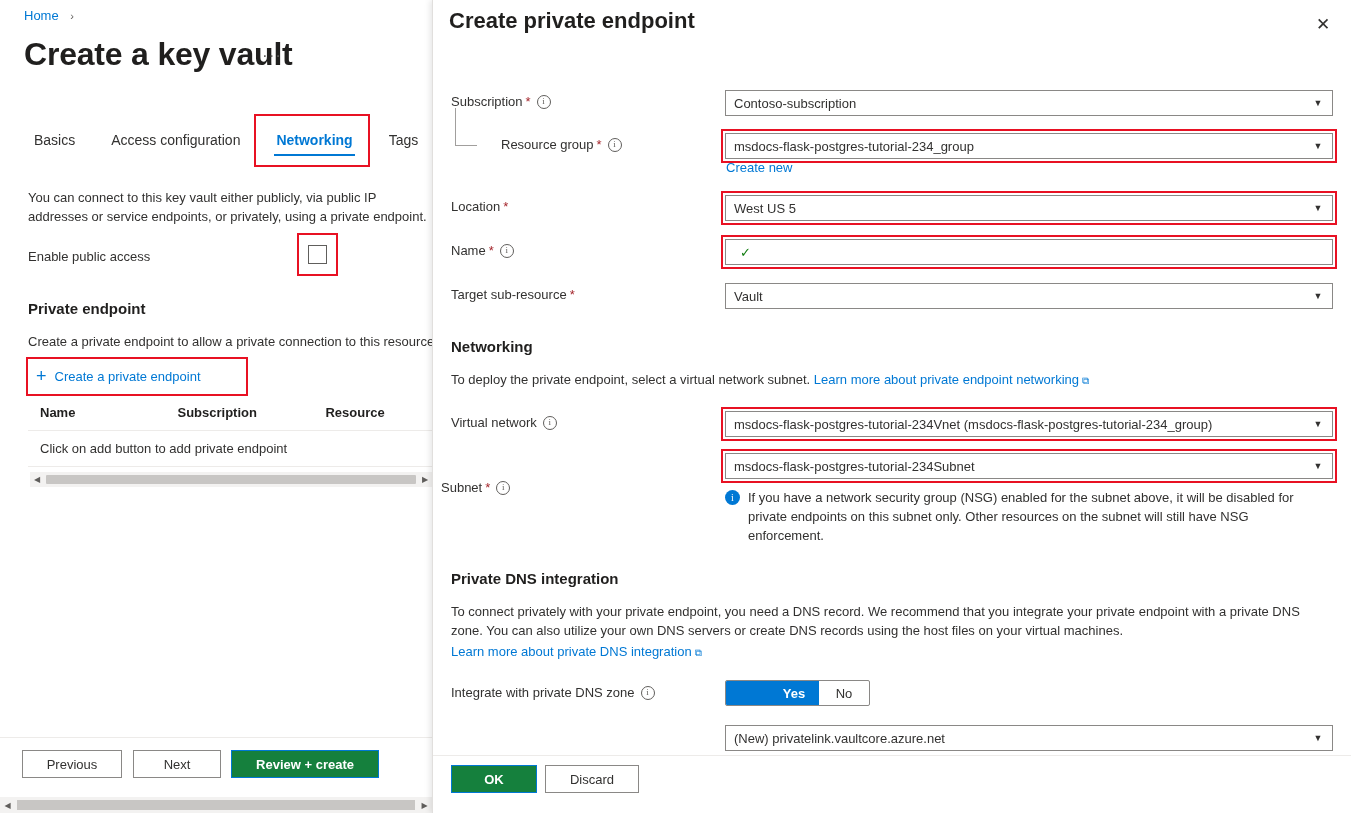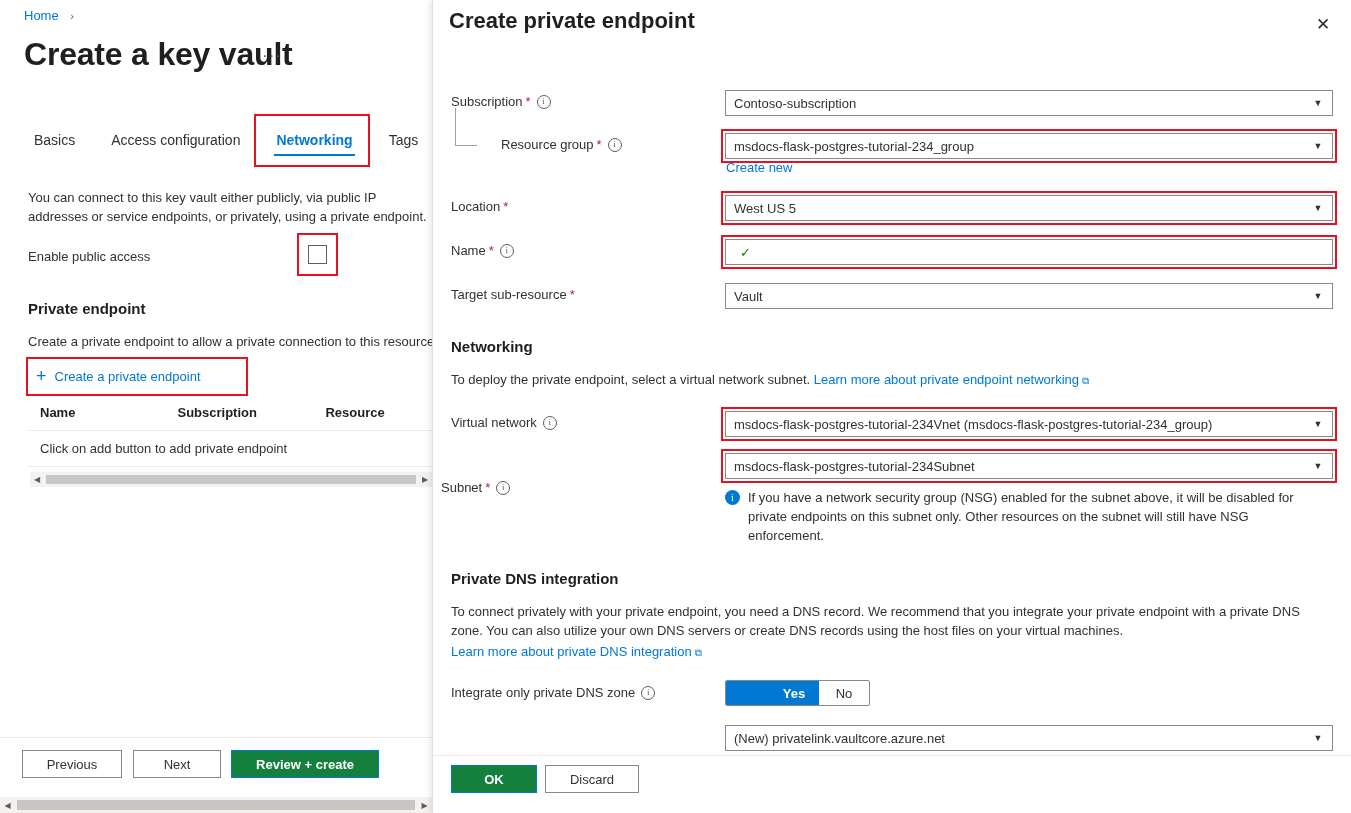--- a/index.html
+++ b/index.html
@@ -361,21 +361,21 @@
         <span>If you have a network security group (NSG) enabled for the subnet above, it will be disabled for private endpoints on this subnet only. Other resources on the subnet will still have NSG enforcement.</span>
       </div>
 
       <div class="sect-title" style="left:18px; top:508px;">Private DNS integration</div>
       <div class="para" style="left:18px; top:540px; width:868px;">To connect privately with your private endpoint, you need a DNS record. We recommend that you integrate your private endpoint with a private DNS zone. You can also utilize your own DNS servers or create DNS records using the host files on your virtual machines.</div>
       <div class="para" style="left:18px; top:580px;">
         <span class="link">Learn more about private DNS integration</span><span class="link link-ext">⧉</span>
       </div>
 
       <div class="row" style="left:18px; top:623px;">
-        <span class="lbl">Integrate only private DNS zone</span>
+        <span class="lbl">Integrate with private DNS zone</span>
         <i class="info-icon">i</i>
       </div>
       <div class="toggle" style="left:292px; top:618px;">
         <div class="opt on">Yes</div>
         <div class="opt">No</div>
       </div>
 
       <div class="row" style="left:18px; top:694px;gap:48px;">
         <span class="lbl">Private DNS Zone</span>
         <span class="req">*</span>

